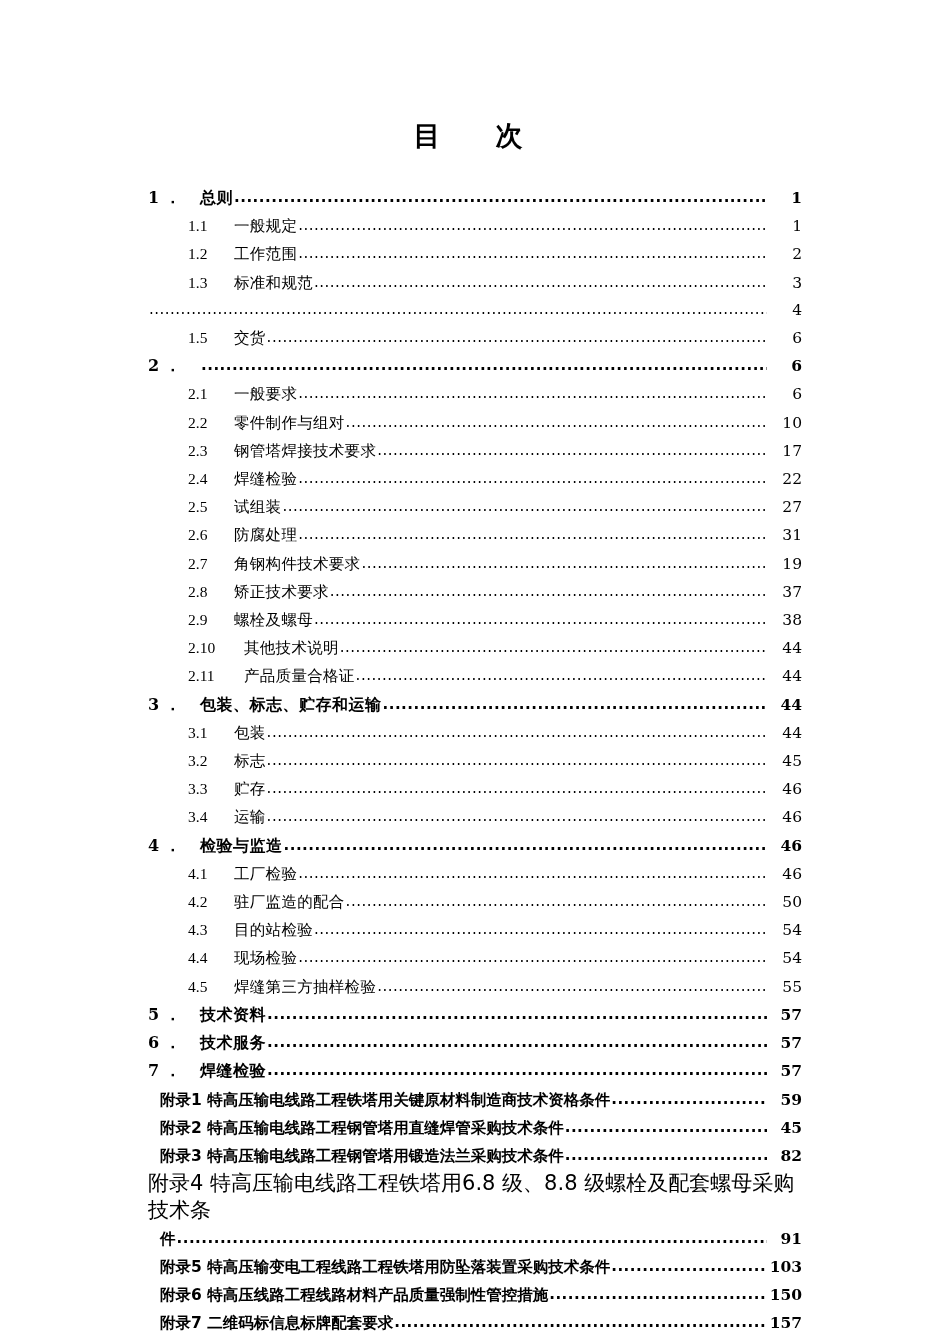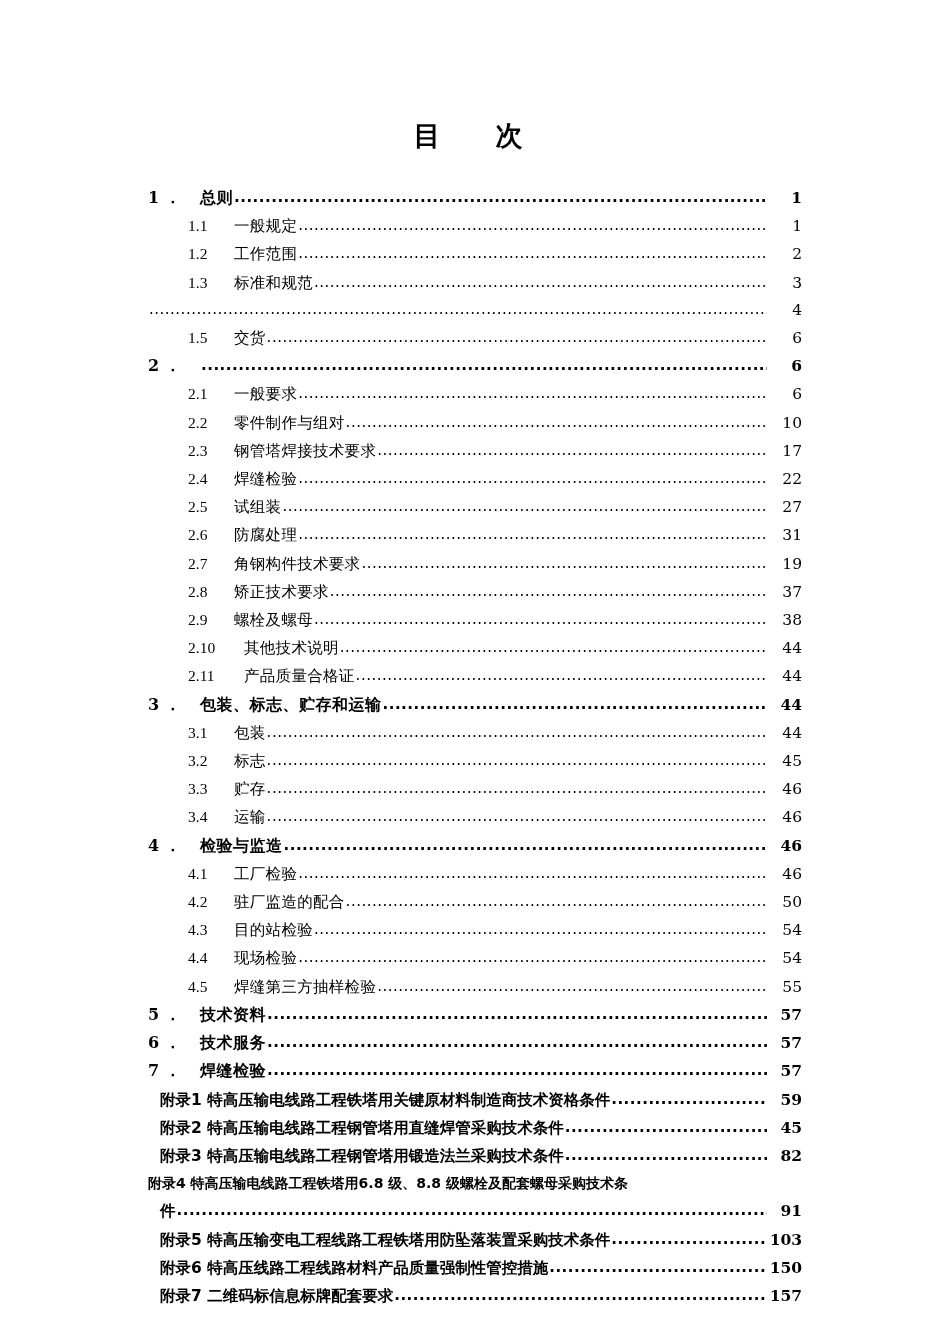--- a/index.html
+++ b/index.html
@@ -96,22 +96,22 @@
   
   .appx {
     font-weight: bold;
     font-size: 15.5px;
   }
   .appx .label {
     padding-left: 12px;
   }
   .wrap-row {
     display: block;
-    font-weight: bold;
-    font-size: 14px;
+    font-weight: normal;
+    font-size: 21px;
     line-height: 27.2px;
   }
 </style>
 </head>
 <body>
 
 <div class="page">
 
   <div class="doc-title">目　次</div>
 

